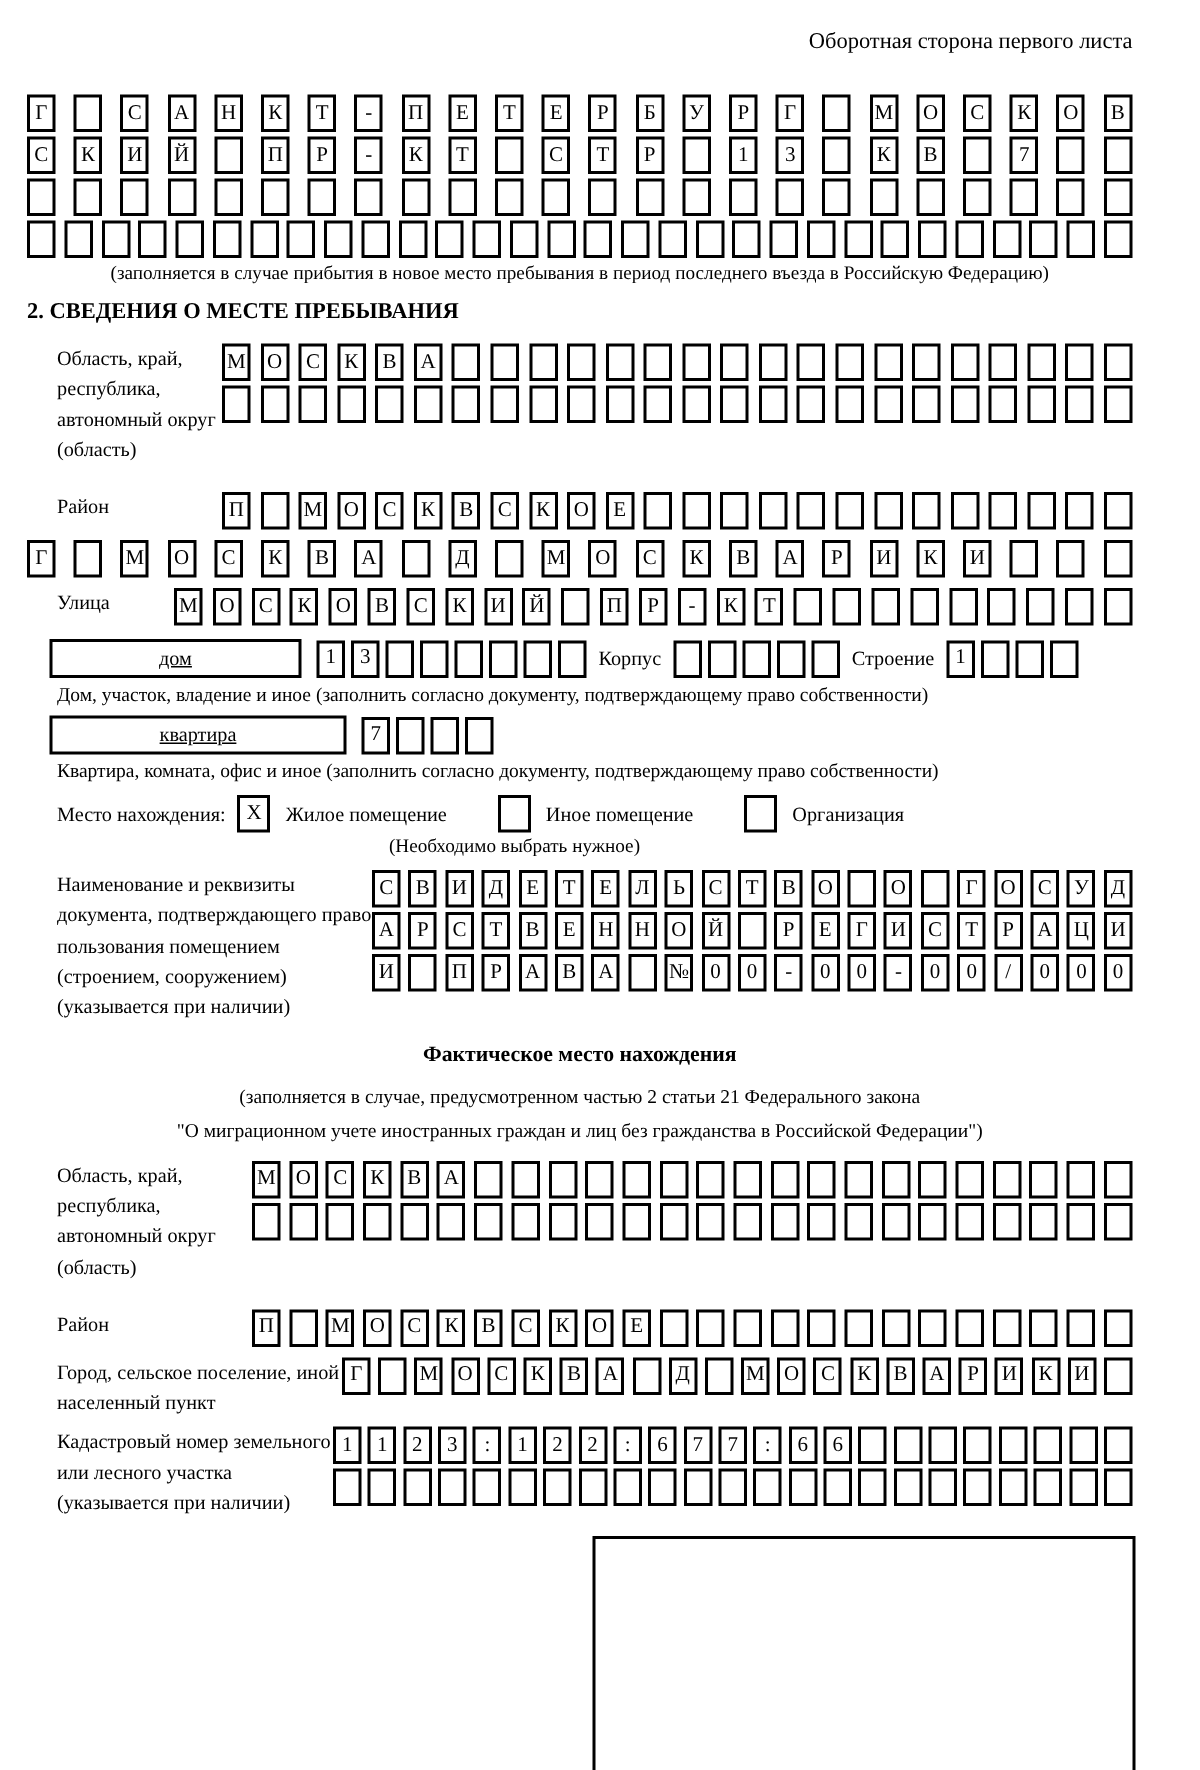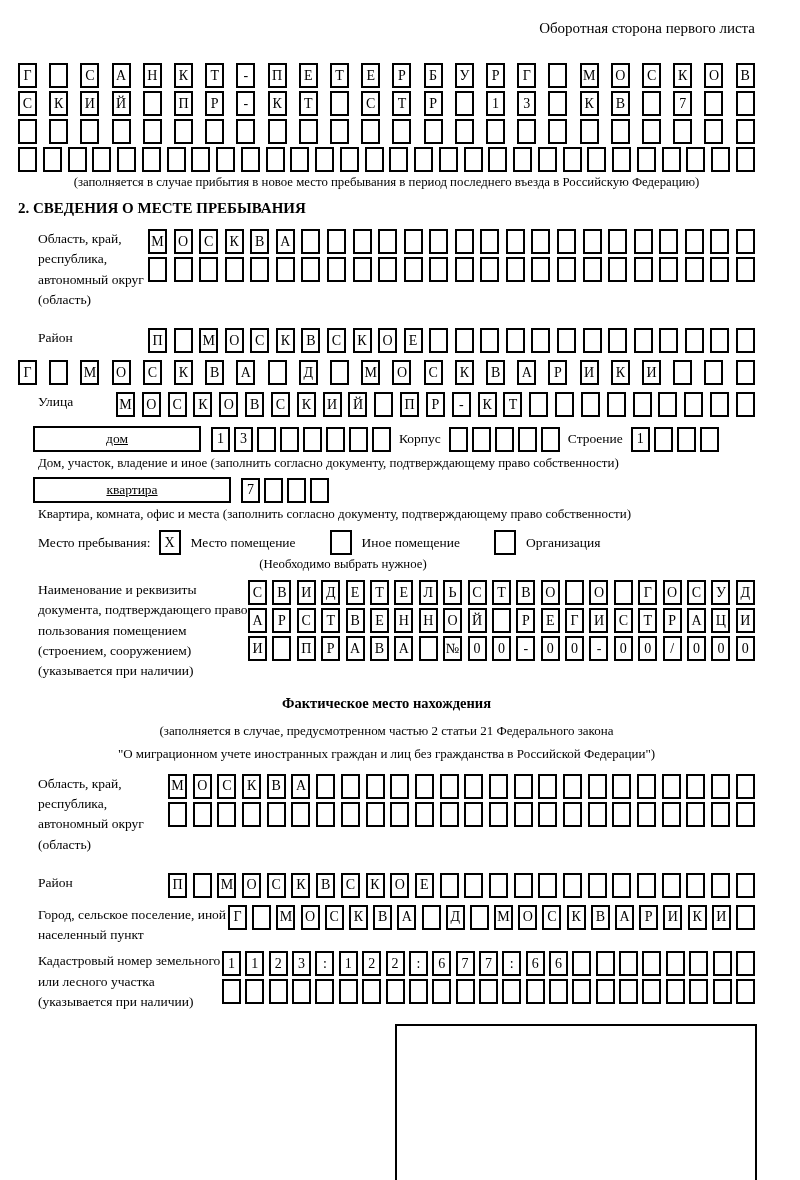--- a/index.html
+++ b/index.html
@@ -350,26 +350,26 @@
     <div class="widebox" style="width:198px">
       <span>квартира</span>
     </div>
     <div class="cellgroup" style="margin-left:10px">
         <div class="cell">7</div>
         <div class="cell"></div>
         <div class="cell"></div>
         <div class="cell"></div>
       </div>
   </div>
-  <div class="caption">Квартира, комната, офис и места (заполнить согласно документу, подтверждающему право собственности)</div>
+  <div class="caption">Квартира, комната, офис и иное (заполнить согласно документу, подтверждающему право собственности)</div>
 
   <div class="stay-row">
-    <span>Место пребывания:</span>
+    <span>Место нахождения:</span>
     <div class="cell" style="width:22px">X</div>
-    <span>Место помещение</span>
+    <span>Жилое помещение</span>
     <div class="stay-gap"></div>
     <div class="cell" style="width:22px"></div>
     <span>Иное помещение</span>
     <div class="stay-gap"></div>
     <div class="cell" style="width:22px"></div>
     <span>Организация</span>
   </div>
   <div class="stay-note">(Необходимо выбрать нужное)</div>
 
   <div class="row">

